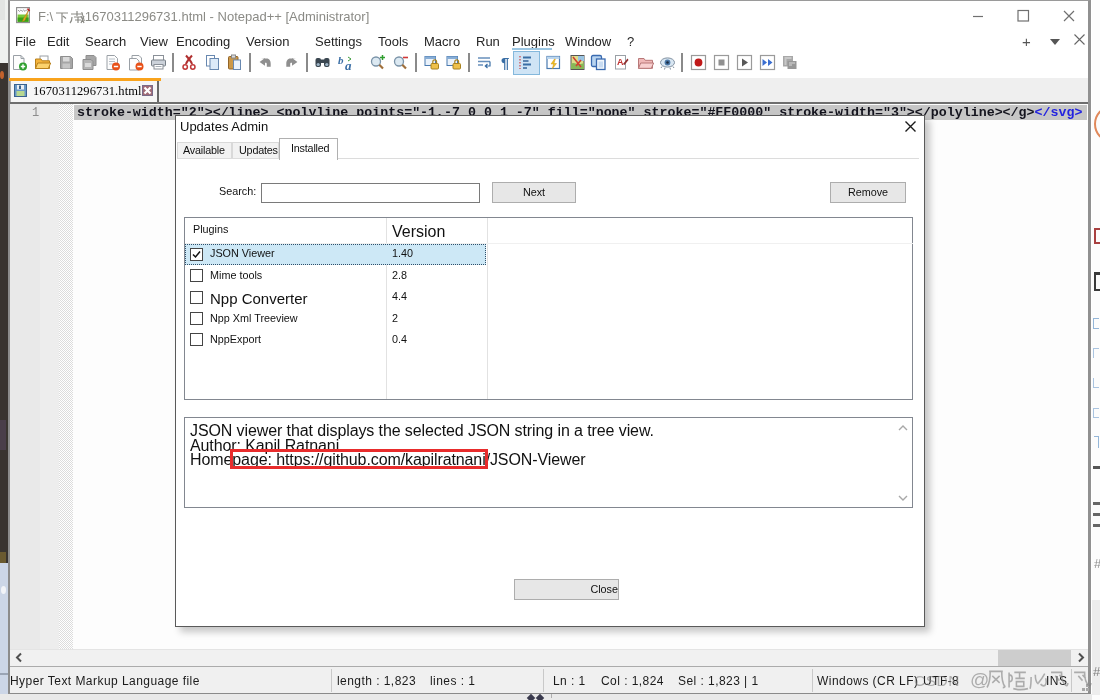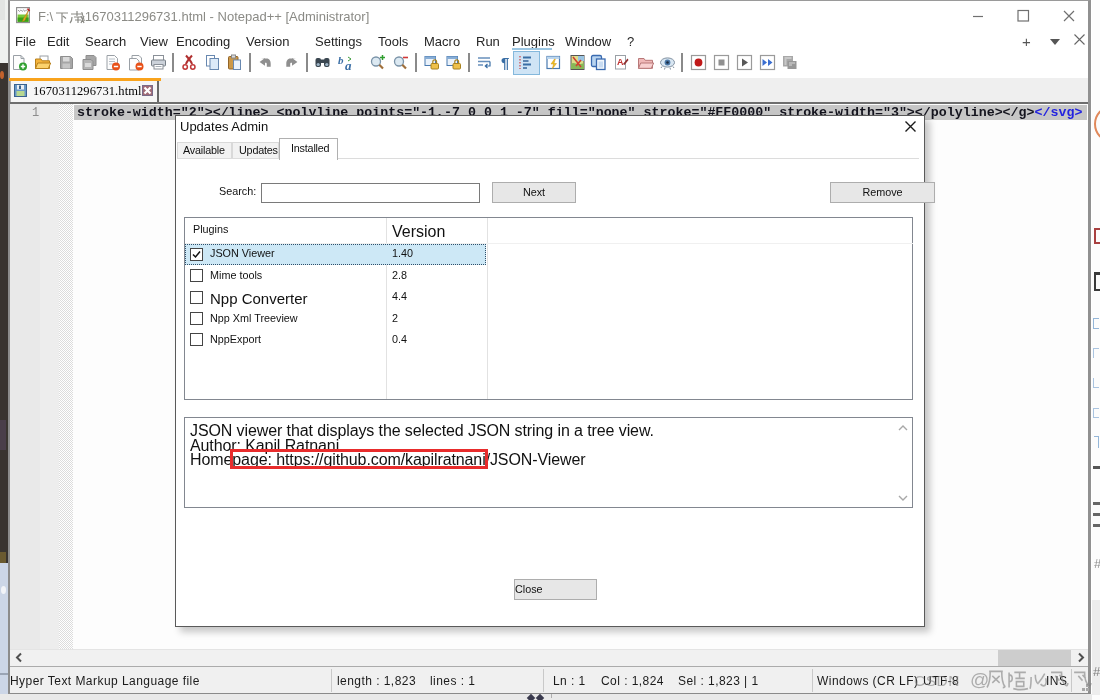--- a/index.html
+++ b/index.html
@@ -298,21 +298,21 @@
 <div class="a" style="left:232px;top:142px;width:47px;height:17px;background:#f2f2f2;border:1px solid #d9d9d9;border-bottom:none"></div>
 <div class="a" style="left:279px;top:138px;width:59px;height:22px;background:#fff;border:1px solid #b0b0b0;border-bottom:none;z-index:2"></div>
 <div class="a" style="left:177px;top:158px;width:742px;height:1px;background:#dcdcdc"></div>
 <div class="a" style="left:183px;top:144px;font-size:10.8px;color:#111;letter-spacing:-0.2px">Available</div>
 <div class="a" style="left:239px;top:144px;font-size:10.8px;color:#111;letter-spacing:-0.2px">Updates</div>
 <div class="a" style="left:291px;top:142px;font-size:10.8px;color:#111;z-index:3;letter-spacing:-0.2px">Installed</div>
 
 <div class="a" style="left:219px;top:185px;font-size:10.8px;color:#111">Search:</div>
 <div class="a" style="left:261px;top:183px;width:219px;height:20px;background:#fff;border:1px solid #7a7a7a"></div>
 <div class="a" style="left:492px;top:182px;width:84px;height:21px;background:#e7e7e7;border:1px solid #adadad;font-size:10.8px;color:#111;text-align:center;line-height:19px">Next</div>
-<div class="a" style="left:830px;top:182px;width:105px;height:21px;background:#e7e7e7;border:1px solid #adadad;font-size:10.8px;color:#111;text-align:center;line-height:19px">Remove</div>
+<div class="a" style="left:830px;top:182px;width:76px;height:21px;background:#e7e7e7;border:1px solid #adadad;font-size:10.8px;color:#111;text-align:center;line-height:19px">Remove</div>
 
 <div class="a" style="left:184px;top:217px;width:729px;height:183px;background:#fff;border:1px solid #828790"></div>
 <div class="a" style="left:386px;top:218px;width:1px;height:181px;background:#e2e2e2"></div>
 <div class="a" style="left:487px;top:218px;width:1px;height:181px;background:#e2e2e2"></div>
 <div class="a" style="left:185px;top:243px;width:728px;height:1px;background:#f0f0f0"></div>
 <div class="a" style="left:193px;top:223px;font-size:10.8px;color:#111">Plugins</div>
 <div class="a" style="left:392px;top:223px;font-size:16px;color:#111">Version</div>
 <div class="a" style="left:185px;top:244px;width:301px;height:21px;background:#cde8f6;outline:1px dotted #30506a;outline-offset:-1px"></div>
 <div class="a" style="left:190px;top:248px;width:13px;height:13px;background:#fff;border:1px solid #454545"></div>
 <svg class="a" style="left:190px;top:248px" width="13" height="13" viewBox="0 0 13 13">
@@ -336,21 +336,21 @@
 <div class="a" style="left:184px;top:417px;width:729px;height:91px;background:#fff;border:1px solid #828790"></div>
 <div class="a" style="left:190px;top:424px;font-size:16px;color:#111;line-height:14.6px;letter-spacing:-0.1px">JSON viewer that displays the selected JSON string in a tree view.<br>Author: Kapil Ratnani<br>Homepage: https://github.com/kapilratnani/JSON-Viewer</div>
 <svg class="a" style="left:897px;top:424px" width="12" height="8" viewBox="0 0 12 8">
     <path d="M2,6 L6,2 L10,6" stroke="#a8a8a8" stroke-width="1.4" fill="none"></path>
   </svg>
 <svg class="a" style="left:897px;top:494px" width="12" height="8" viewBox="0 0 12 8">
     <path d="M2,2 L6,6 L10,2" stroke="#a8a8a8" stroke-width="1.4" fill="none"></path>
   </svg>
 <div class="a" style="left:230px;top:449px;width:258px;height:20px;border:3px solid #e82c2c"></div>
 
-<div class="a" style="left:514px;top:579px;width:83px;height:21px;background:#e7e7e7;border:1px solid #adadad;font-size:10.8px;color:#111;text-align:left;line-height:19px">Close</div>
+<div class="a" style="left:514px;top:579px;width:105px;height:21px;background:#e7e7e7;border:1px solid #adadad;font-size:10.8px;color:#111;text-align:right;line-height:19px">Close</div>
 
 <div class="a" style="left:10px;top:649px;width:1078px;height:17px;background:#f1f1f1;border-top:1px solid #e4e4e4"></div>
 <svg class="a" style="left:14px;top:652px" width="10" height="11" viewBox="0 0 10 11">
     <path d="M7,1.5 L3,5.5 L7,9.5" stroke="#505050" stroke-width="2" fill="none"></path>
   </svg>
 <div class="a" style="left:998px;top:650px;width:73px;height:16px;background:#cdcdcd"></div>
 <svg class="a" style="left:1076px;top:652px" width="10" height="11" viewBox="0 0 10 11">
     <path d="M3,1.5 L7,5.5 L3,9.5" stroke="#505050" stroke-width="2" fill="none"></path>
   </svg>
 

